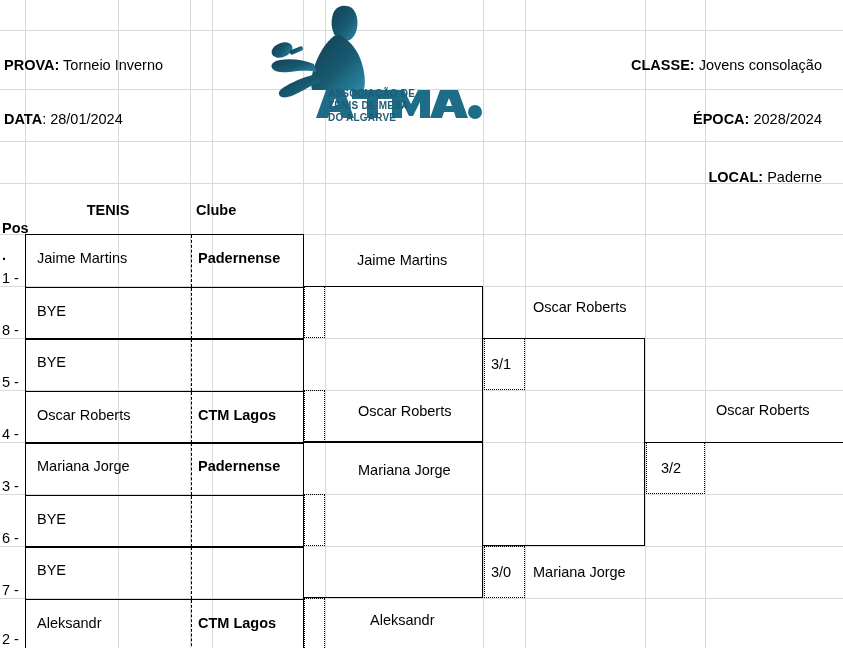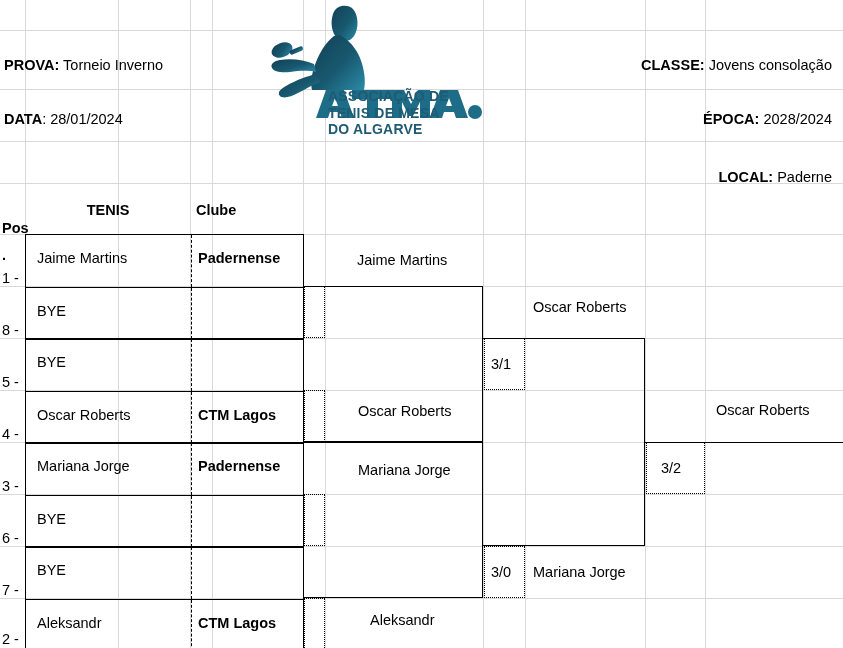--- a/index.html
+++ b/index.html
@@ -26,33 +26,33 @@
 
   
   .hdr {
     position: absolute;
     font-size: 14.5px;
     line-height: 1;
     white-space: nowrap;
   }
   .hdr b { font-weight: bold; }
   .hdr.left  { left: 4px; }
-  .hdr.right { right: 11px; text-align: center; margin-left: 13px; }
+  .hdr.right { right: 21px; text-align: center; margin-left: 13px; }
 
   
   #logo {
     position: absolute;
     left: 268px; top: 2px;
     width: 228px; height: 120px;
   }
   #logo svg { display: block; }
   .logo-sub {
     position: absolute;
     left: 60px; top: 86px;
-    font-size: 14px;
+    font-size: 10px;
     font-weight: bold;
     line-height: 1.18;
     letter-spacing: .2px;
     color: #1f5b72;
     white-space: pre-line;
   }
 
   
   .th {
     position: absolute;

